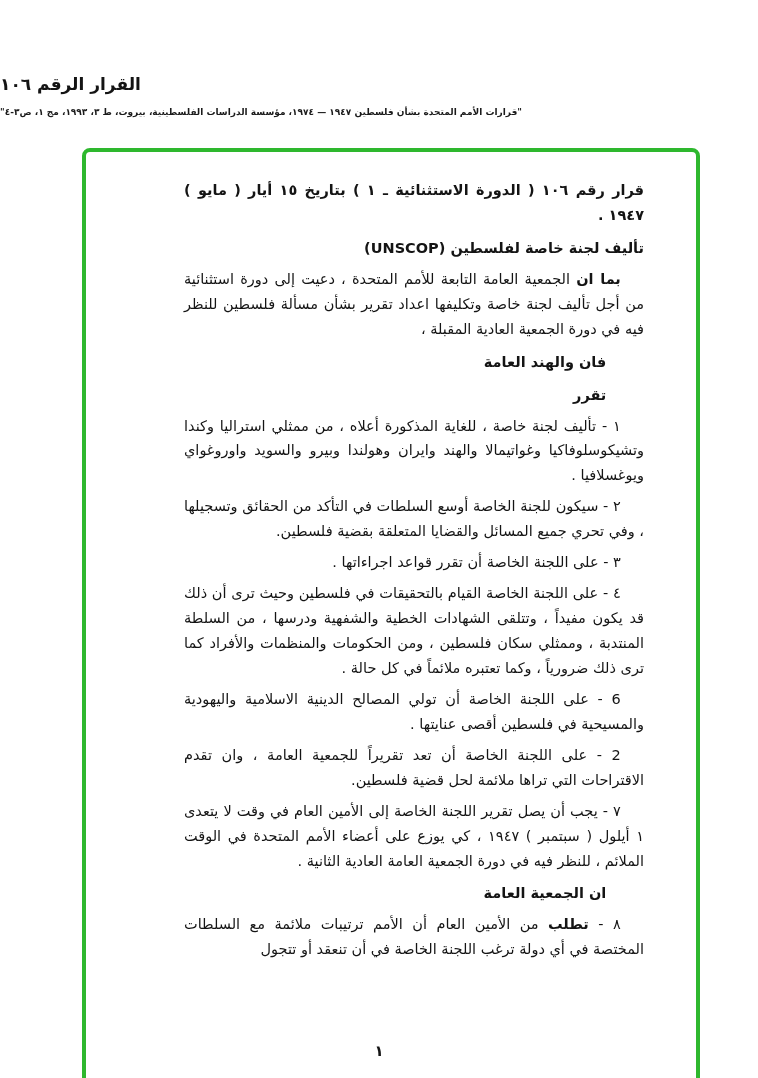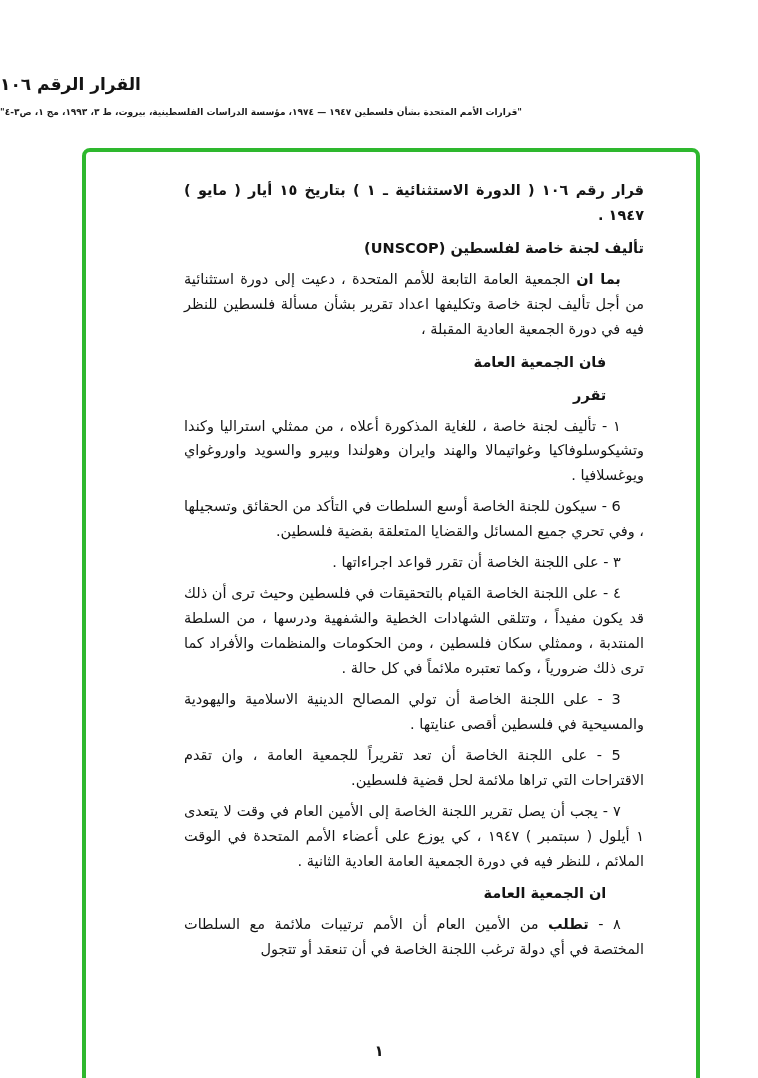--- a/index.html
+++ b/index.html
@@ -84,35 +84,35 @@
 
 <div class="frame">
   <div class="content">
 
     <p class="res-heading">قرار رقم ١٠٦ ( الدورة الاستثنائية ـ ١ ) بتاريخ ١٥ أيار ( مايو ) ١٩٤٧ .</p>
 
     <p class="subject-heading">تأليف لجنة خاصة لفلسطين (UNSCOP)</p>
 
     <p class="para"><b>بما ان</b><span> الجمعية العامة التابعة للأمم المتحدة ، دعيت إلى دورة استثنائية من أجل تأليف لجنة خاصة وتكليفها اعداد تقرير بشأن مسألة فلسطين للنظر فيه في دورة الجمعية العادية المقبلة ،</span></p>
 
-    <p class="lead-in">فان الجمعية العامة</p>
+    <p class="lead-in">فان والهند العامة</p>
 
     <p class="lead-in underline">تقرر</p>
 
     <p class="para">١ - تأليف لجنة خاصة ، للغاية المذكورة أعلاه ، من ممثلي استراليا وكندا وتشيكوسلوفاكيا وغواتيمالا والهند وايران وهولندا وبيرو والسويد واوروغواي ويوغسلافيا .</p>
 
-    <p class="para">6 - سيكون للجنة الخاصة أوسع السلطات في التأكد من الحقائق وتسجيلها ، وفي تحري جميع المسائل والقضايا المتعلقة بقضية فلسطين.</p>
+    <p class="para">٢ - سيكون للجنة الخاصة أوسع السلطات في التأكد من الحقائق وتسجيلها ، وفي تحري جميع المسائل والقضايا المتعلقة بقضية فلسطين.</p>
 
     <p class="para">٣ - على اللجنة الخاصة أن تقرر قواعد اجراءاتها .</p>
 
     <p class="para">٤ - على اللجنة الخاصة القيام بالتحقيقات في فلسطين وحيث ترى أن ذلك قد يكون مفيداً ، وتتلقى الشهادات الخطية والشفهية ودرسها ، من السلطة المنتدبة ، وممثلي سكان فلسطين ، ومن الحكومات والمنظمات والأفراد كما ترى ذلك ضرورياً ، وكما تعتبره ملائماً في كل حالة .</p>
 
-    <p class="para">3 - على اللجنة الخاصة أن تولي المصالح الدينية الاسلامية واليهودية والمسيحية في فلسطين أقصى عنايتها .</p>
+    <p class="para">6 - على اللجنة الخاصة أن تولي المصالح الدينية الاسلامية واليهودية والمسيحية في فلسطين أقصى عنايتها .</p>
 
-    <p class="para">5 - على اللجنة الخاصة أن تعد تقريراً للجمعية العامة ، وان تقدم الاقتراحات التي تراها ملائمة لحل قضية فلسطين.</p>
+    <p class="para">2 - على اللجنة الخاصة أن تعد تقريراً للجمعية العامة ، وان تقدم الاقتراحات التي تراها ملائمة لحل قضية فلسطين.</p>
 
     <p class="para">٧ - يجب أن يصل تقرير اللجنة الخاصة إلى الأمين العام في وقت لا يتعدى ١ أيلول ( سبتمبر ) ١٩٤٧ ، كي يوزع على أعضاء الأمم المتحدة في الوقت الملائم ، للنظر فيه في دورة الجمعية العامة العادية الثانية .</p>
 
     <p class="lead-in">ان الجمعية العامة</p>
 
     <p class="para"><span>٨ - </span><b>تطلب</b><span> من الأمين العام أن الأمم ترتيبات ملائمة مع السلطات المختصة في أي دولة ترغب اللجنة الخاصة في أن تنعقد أو تتجول</span></p>
 
   </div>
 </div>
 

